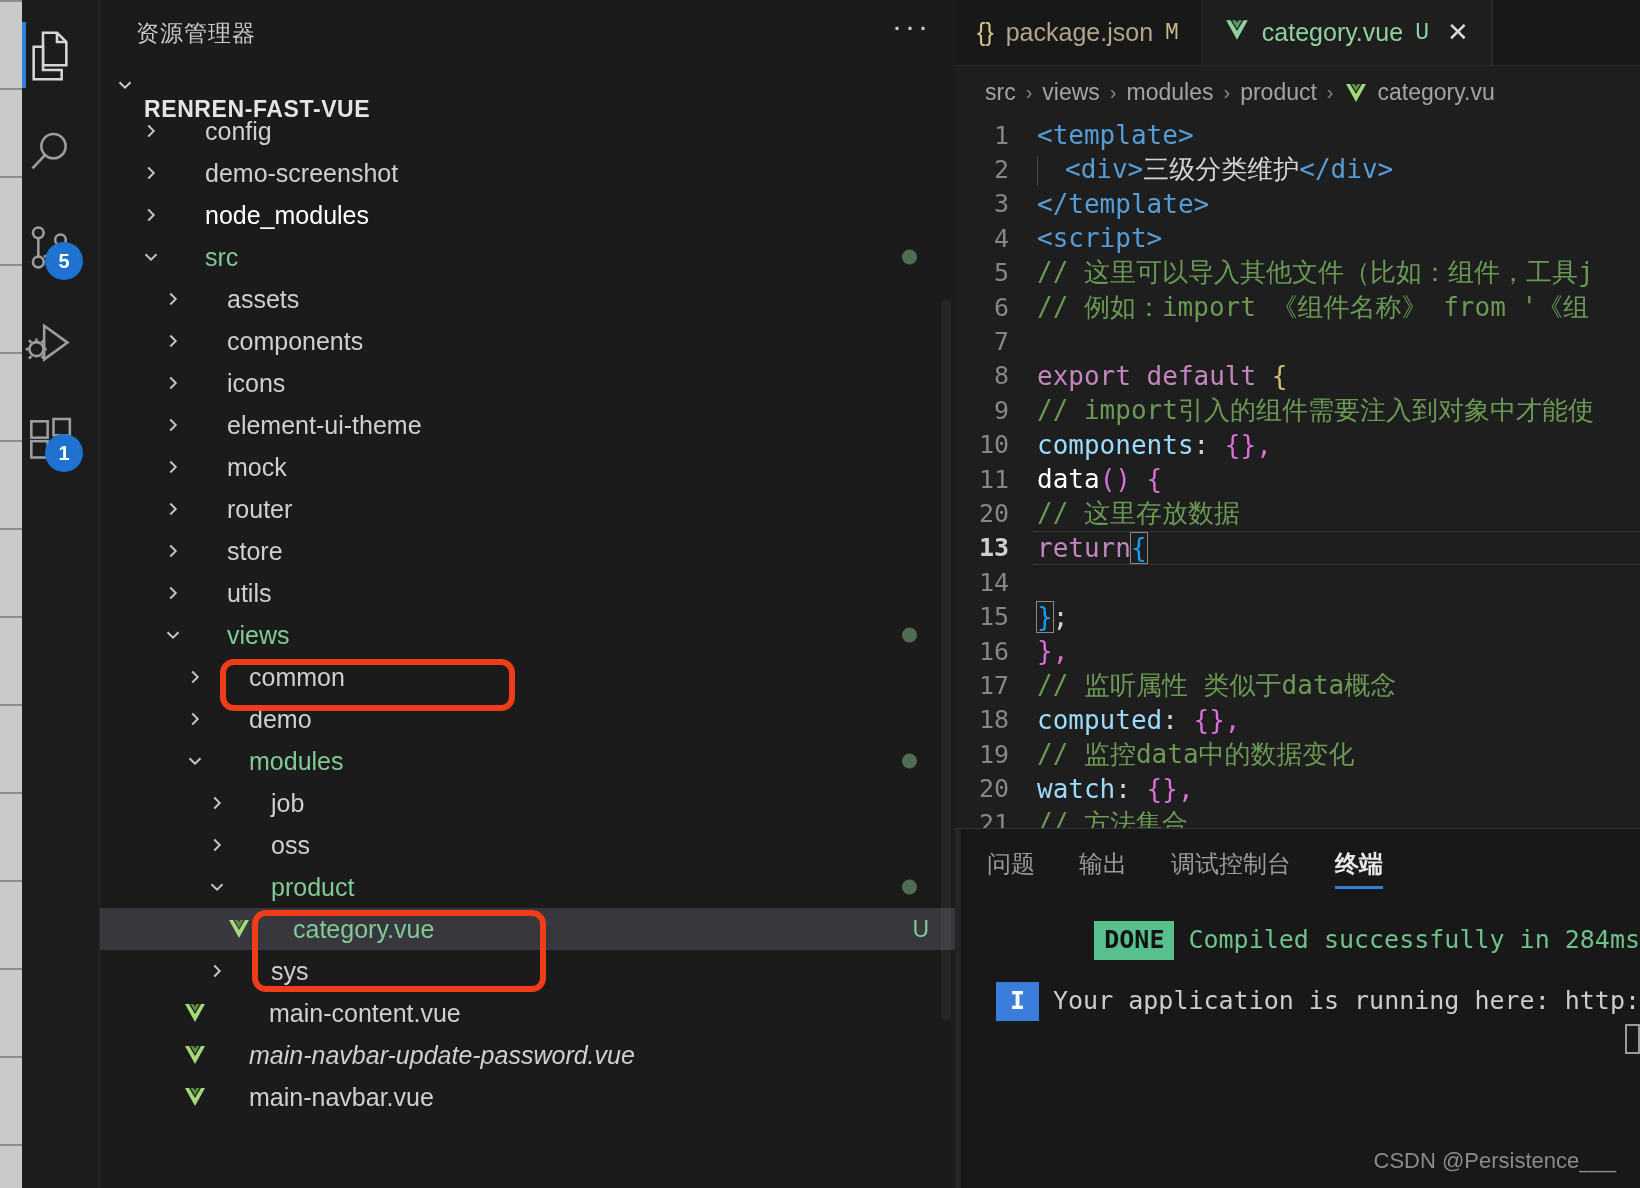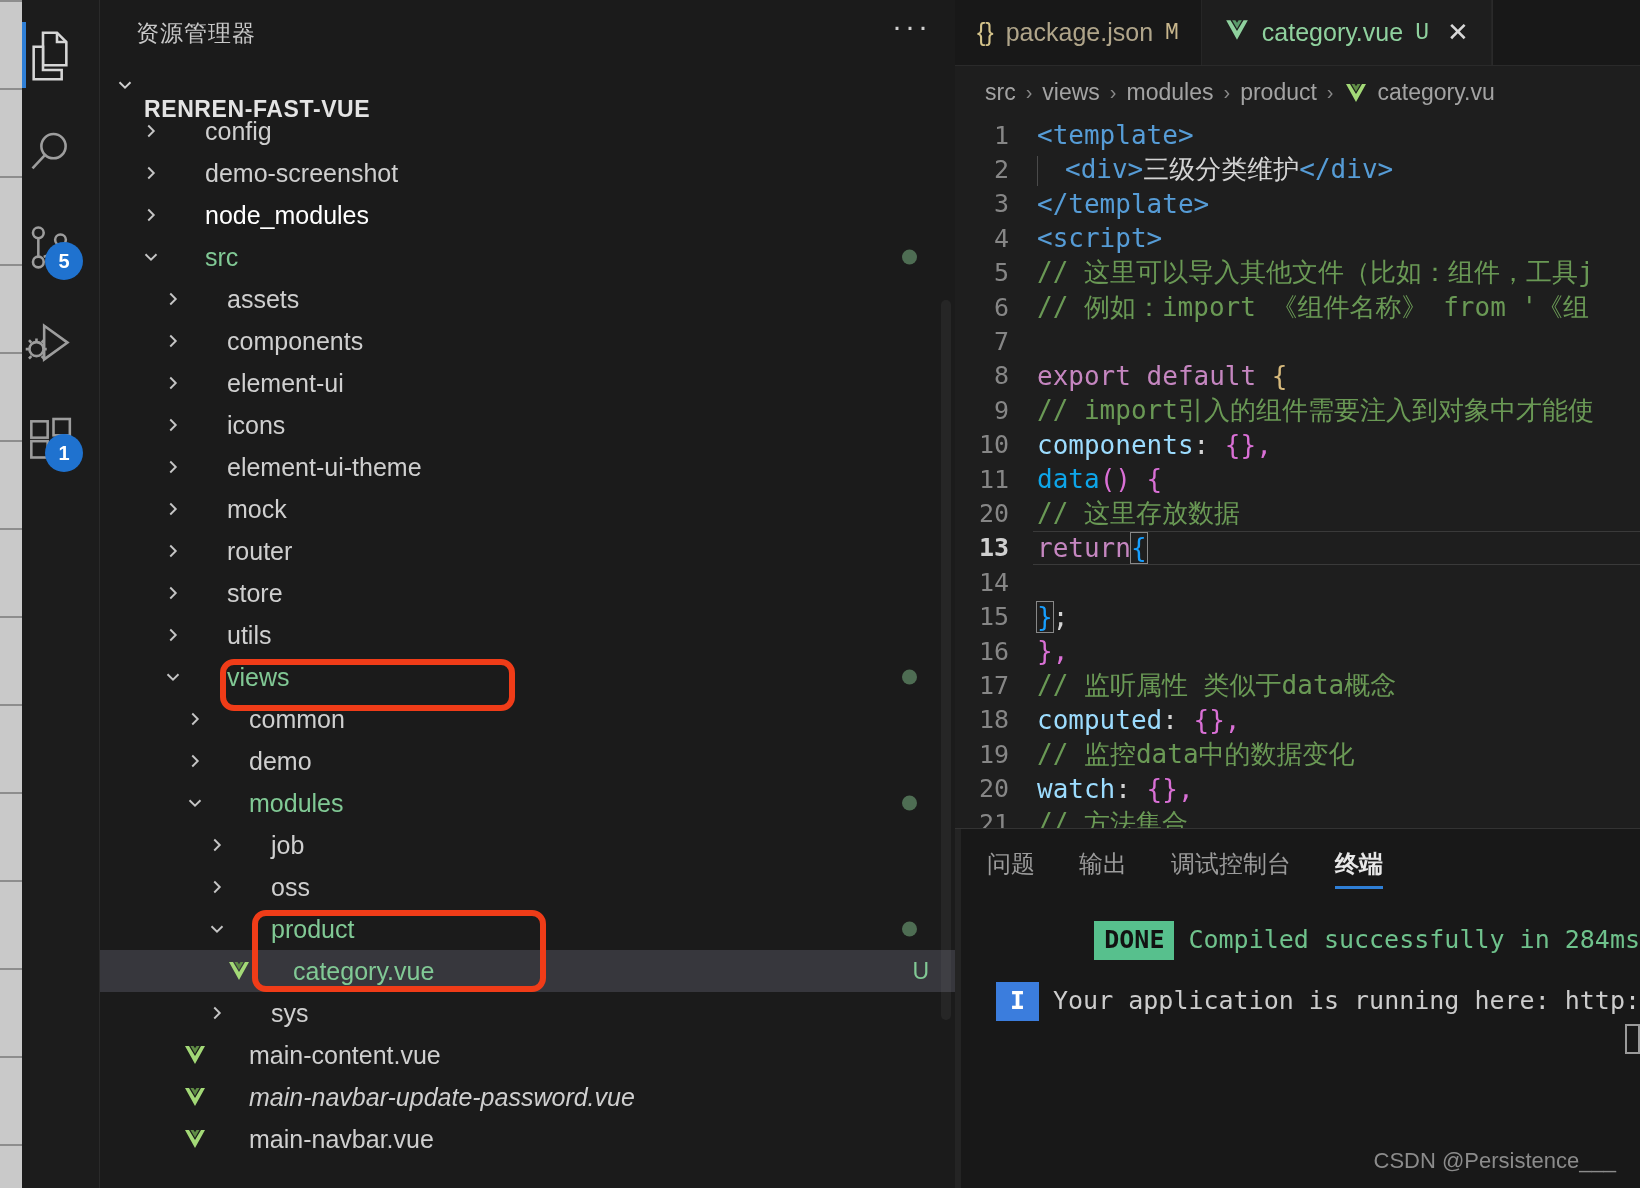--- a/index.html
+++ b/index.html
@@ -192,21 +192,21 @@
     flex: 1; height: 34px; display: flex; align-items: center;
   }
   .cline .txt { padding-left: 4px; }
   .ind-guide {
     display: inline-block; width: 1px; height: 30px;
     background: #4a4a4a; vertical-align: middle;
     margin-right: 27px;
   }
   .k-tag { color: #569cd6; }
   .k-kw  { color: #c586c0; }
-  .k-fn  { color: #0ea5e9; }
+  .k-fn  { color: #ffffff; }
   .k-prop{ color: #9cdcfe; }
   .k-com { color: #6a9955; }
   .k-br1 { color: #d7ba7d; }
   .k-br2 { color: #da70d6; }
   .k-br3 { color: #179fff; }
   .k-txt { color: #d4d4d4; }
   .brmatch { outline: 1px solid #888; }
 
   
   .panel {
@@ -407,28 +407,20 @@
             </svg>
           </span>
           <span class="lbl">components</span>
         </div>
         <div class="row" style="padding-left: 58px;">
           <span class="chev">
             <svg width="22" height="22" viewBox="0 0 16 16" fill="none" stroke="#c5c5c5" stroke-width="1.4">
               <path d="M6 4l4 4-4 4"></path>
             </svg>
           </span>
-          <span class="lbl">element-ui</span>
-        </div>
-        <div class="row" style="padding-left: 58px;">
-          <span class="chev">
-            <svg width="22" height="22" viewBox="0 0 16 16" fill="none" stroke="#c5c5c5" stroke-width="1.4">
-              <path d="M6 4l4 4-4 4"></path>
-            </svg>
-          </span>
           <span class="lbl">icons</span>
         </div>
         <div class="row" style="padding-left: 58px;">
           <span class="chev">
             <svg width="22" height="22" viewBox="0 0 16 16" fill="none" stroke="#c5c5c5" stroke-width="1.4">
               <path d="M6 4l4 4-4 4"></path>
             </svg>
           </span>
           <span class="lbl">element-ui-theme</span>
         </div>
@@ -534,21 +526,21 @@
           <span class="ustat">U</span>
         </div>
         <div class="row" style="padding-left: 102px;">
           <span class="chev">
             <svg width="22" height="22" viewBox="0 0 16 16" fill="none" stroke="#c5c5c5" stroke-width="1.4">
               <path d="M6 4l4 4-4 4"></path>
             </svg>
           </span>
           <span class="lbl">sys</span>
         </div>
-        <div class="row" style="padding-left: 80px;">
+        <div class="row" style="padding-left: 80px; gap: 20px;">
           <span class="chev">
             <svg width="24" height="24" viewBox="0 0 24 24">
               <path d="M2 3h4l6 10 6-10h4L12 21z" fill="#a3d977"></path>
               <path d="M7.5 3h3L12 5.3 13.5 3h3L12 10.8z" fill="#5f8c45"></path>
             </svg>
           </span>
           <span class="lbl">main-content.vue</span>
         </div>
         <div class="row" style="padding-left: 80px; font-style: italic;">
           <span class="chev">

